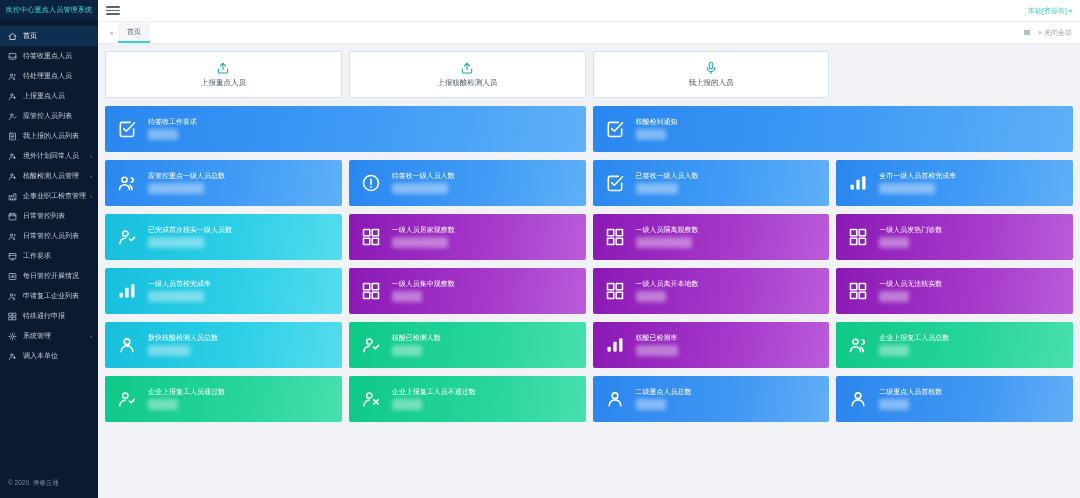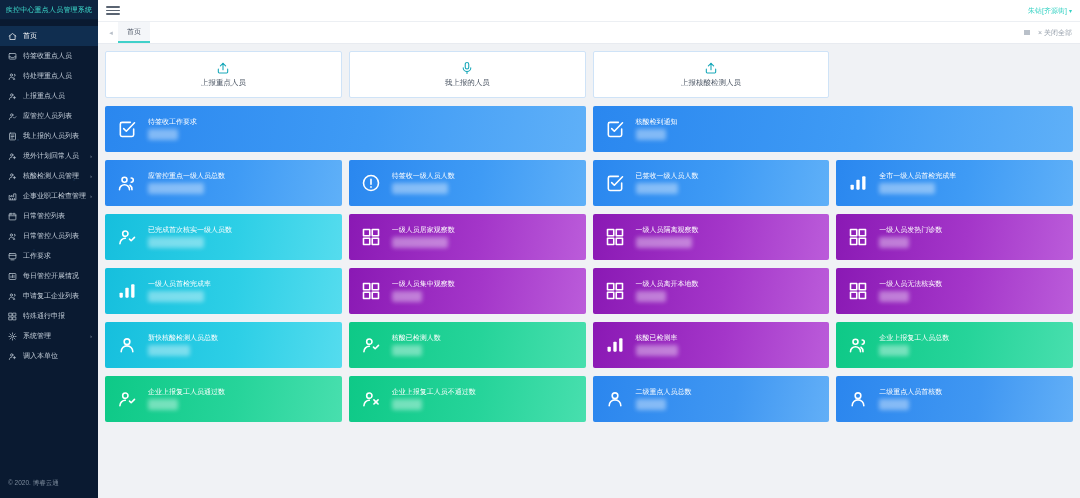--- a/index.html
+++ b/index.html
@@ -362,36 +362,36 @@
                 <path d="M12 15V4"></path>
                 <path d="M7.5 8.5L12 4l4.5 4.5"></path>
                 <path d="M4 14v5a1.5 1.5 0 001.5 1.5h13A1.5 1.5 0 0020 19v-5"></path>
               </svg>
             </span>
             <span class="uc-label">上报重点人员</span>
           </div>
           <div class="upload-card">
             <span>
               <svg viewBox="0 0 24 24" fill="none" stroke="#1aa9ba" stroke-width="1.9" stroke-linecap="round" stroke-linejoin="round">
+                <path d="M12 15V4"></path>
+                <path d="M7.5 8.5L12 4l4.5 4.5"></path>
+                <path d="M4 14v5a1.5 1.5 0 001.5 1.5h13A1.5 1.5 0 0020 19v-5"></path>
+              </svg>
+            </span>
+            <span class="uc-label">上报核酸检测人员</span>
+          </div>
+          <div class="upload-card">
+            <span>
+              <svg viewBox="0 0 24 24" fill="none" stroke="#1aa9ba" stroke-width="1.9" stroke-linecap="round" stroke-linejoin="round">
                 <rect x="9" y="2.5" width="6" height="11" rx="3"></rect>
                 <path d="M5.5 11.5a6.5 6.5 0 0013 0"></path>
                 <path d="M12 18v3.5"></path>
               </svg>
             </span>
             <span class="uc-label">我上报的人员</span>
-          </div>
-          <div class="upload-card">
-            <span>
-              <svg viewBox="0 0 24 24" fill="none" stroke="#1aa9ba" stroke-width="1.9" stroke-linecap="round" stroke-linejoin="round">
-                <path d="M12 15V4"></path>
-                <path d="M7.5 8.5L12 4l4.5 4.5"></path>
-                <path d="M4 14v5a1.5 1.5 0 001.5 1.5h13A1.5 1.5 0 0020 19v-5"></path>
-              </svg>
-            </span>
-            <span class="uc-label">上报核酸检测人员</span>
           </div>
         </div>
       <div class="grid" id="tile-grid" style="margin-top:8px;">
           <div class="tile c-blue blur-narrow" style="grid-column: span 2;">
             <span class="t-icon">
               <svg viewBox="0 0 24 24" fill="none" stroke="currentColor" stroke-width="1.9" stroke-linecap="round" stroke-linejoin="round">
                 <path d="M20 12v7a2 2 0 01-2 2H6a2 2 0 01-2-2V6a2 2 0 012-2h10"></path>
                 <path d="M8 11.5l3.2 3.2L21 4.5"></path>
               </svg>
             </span>

